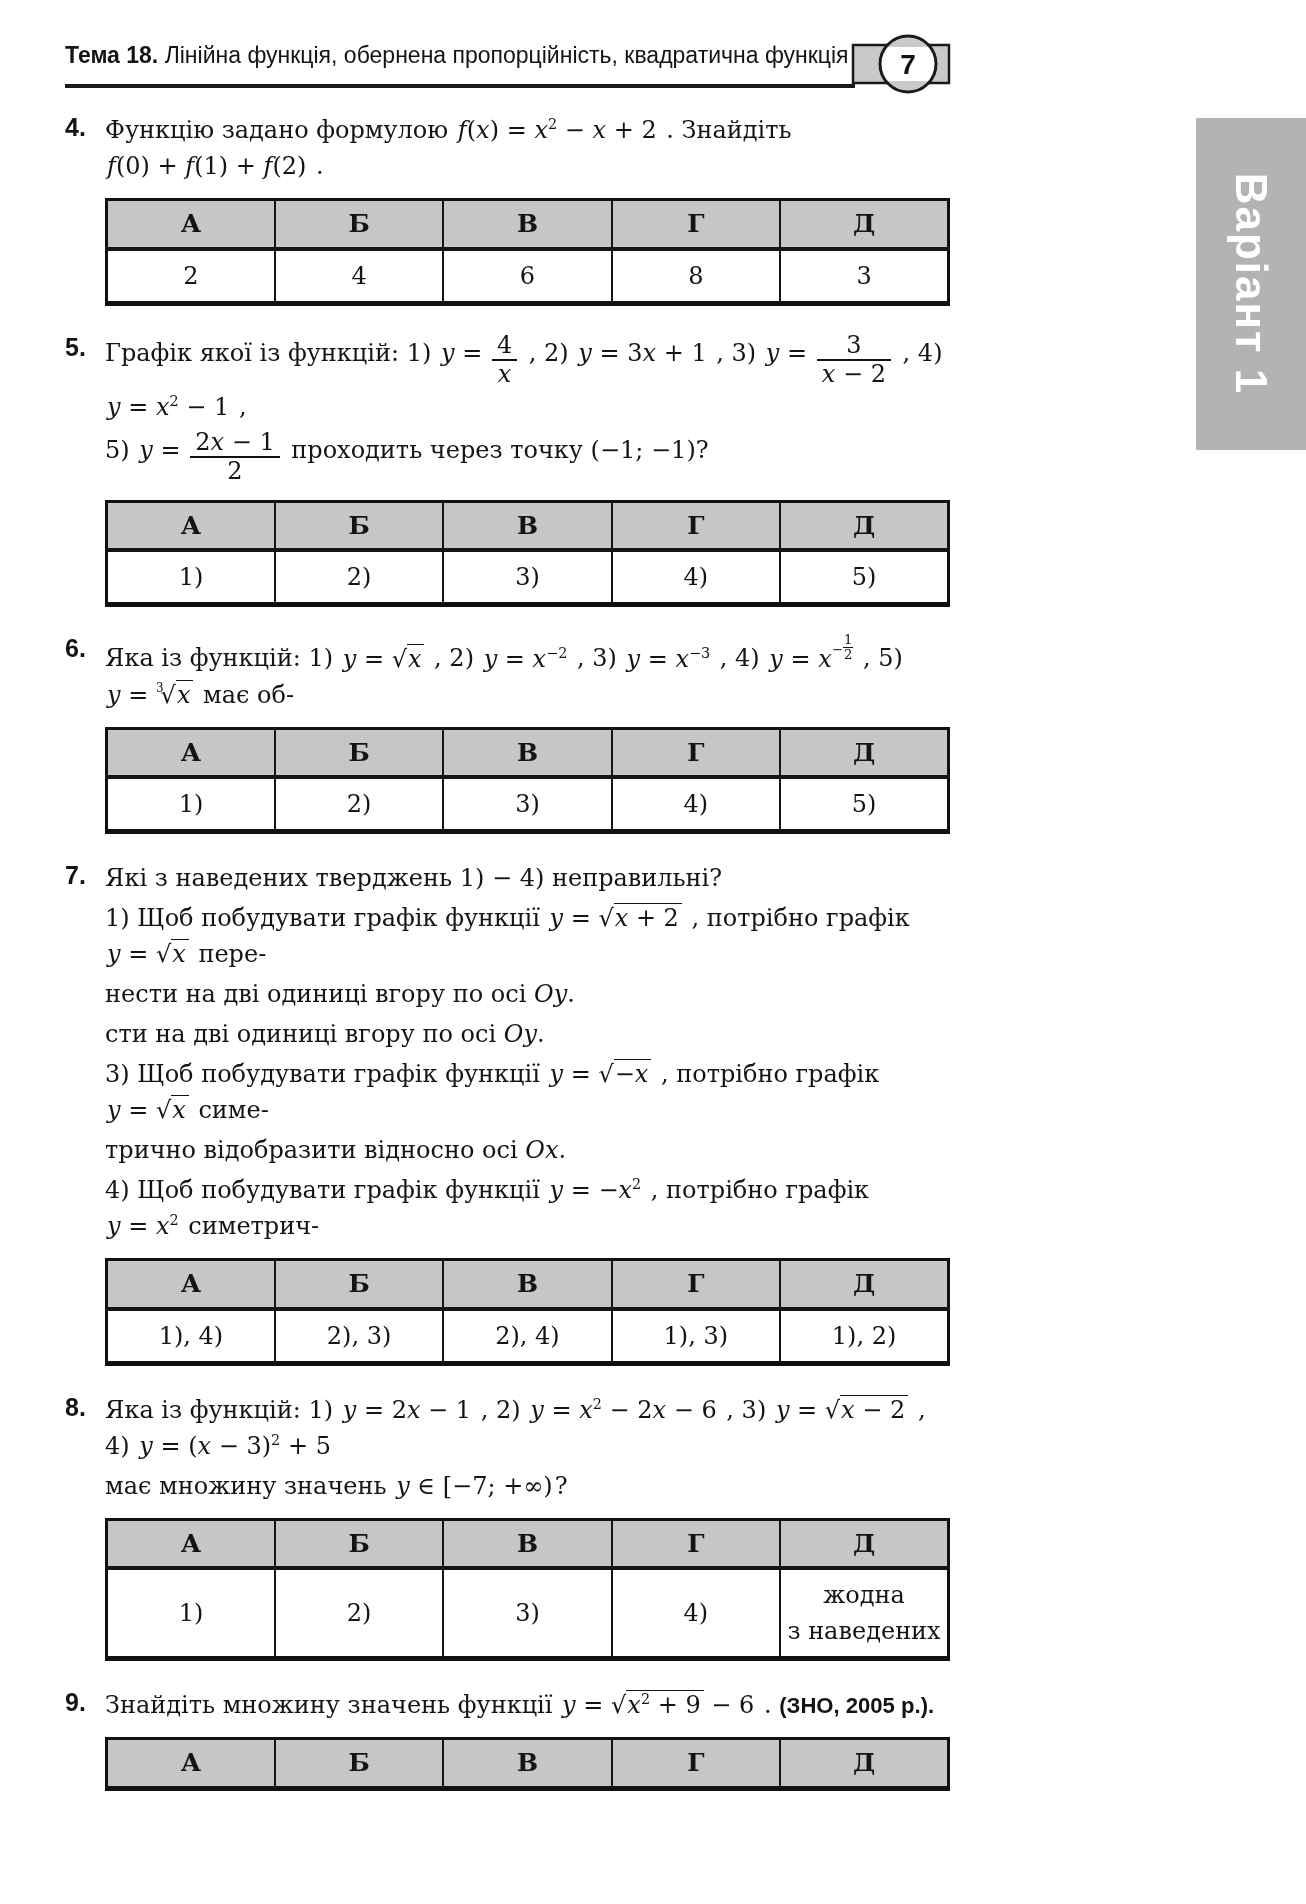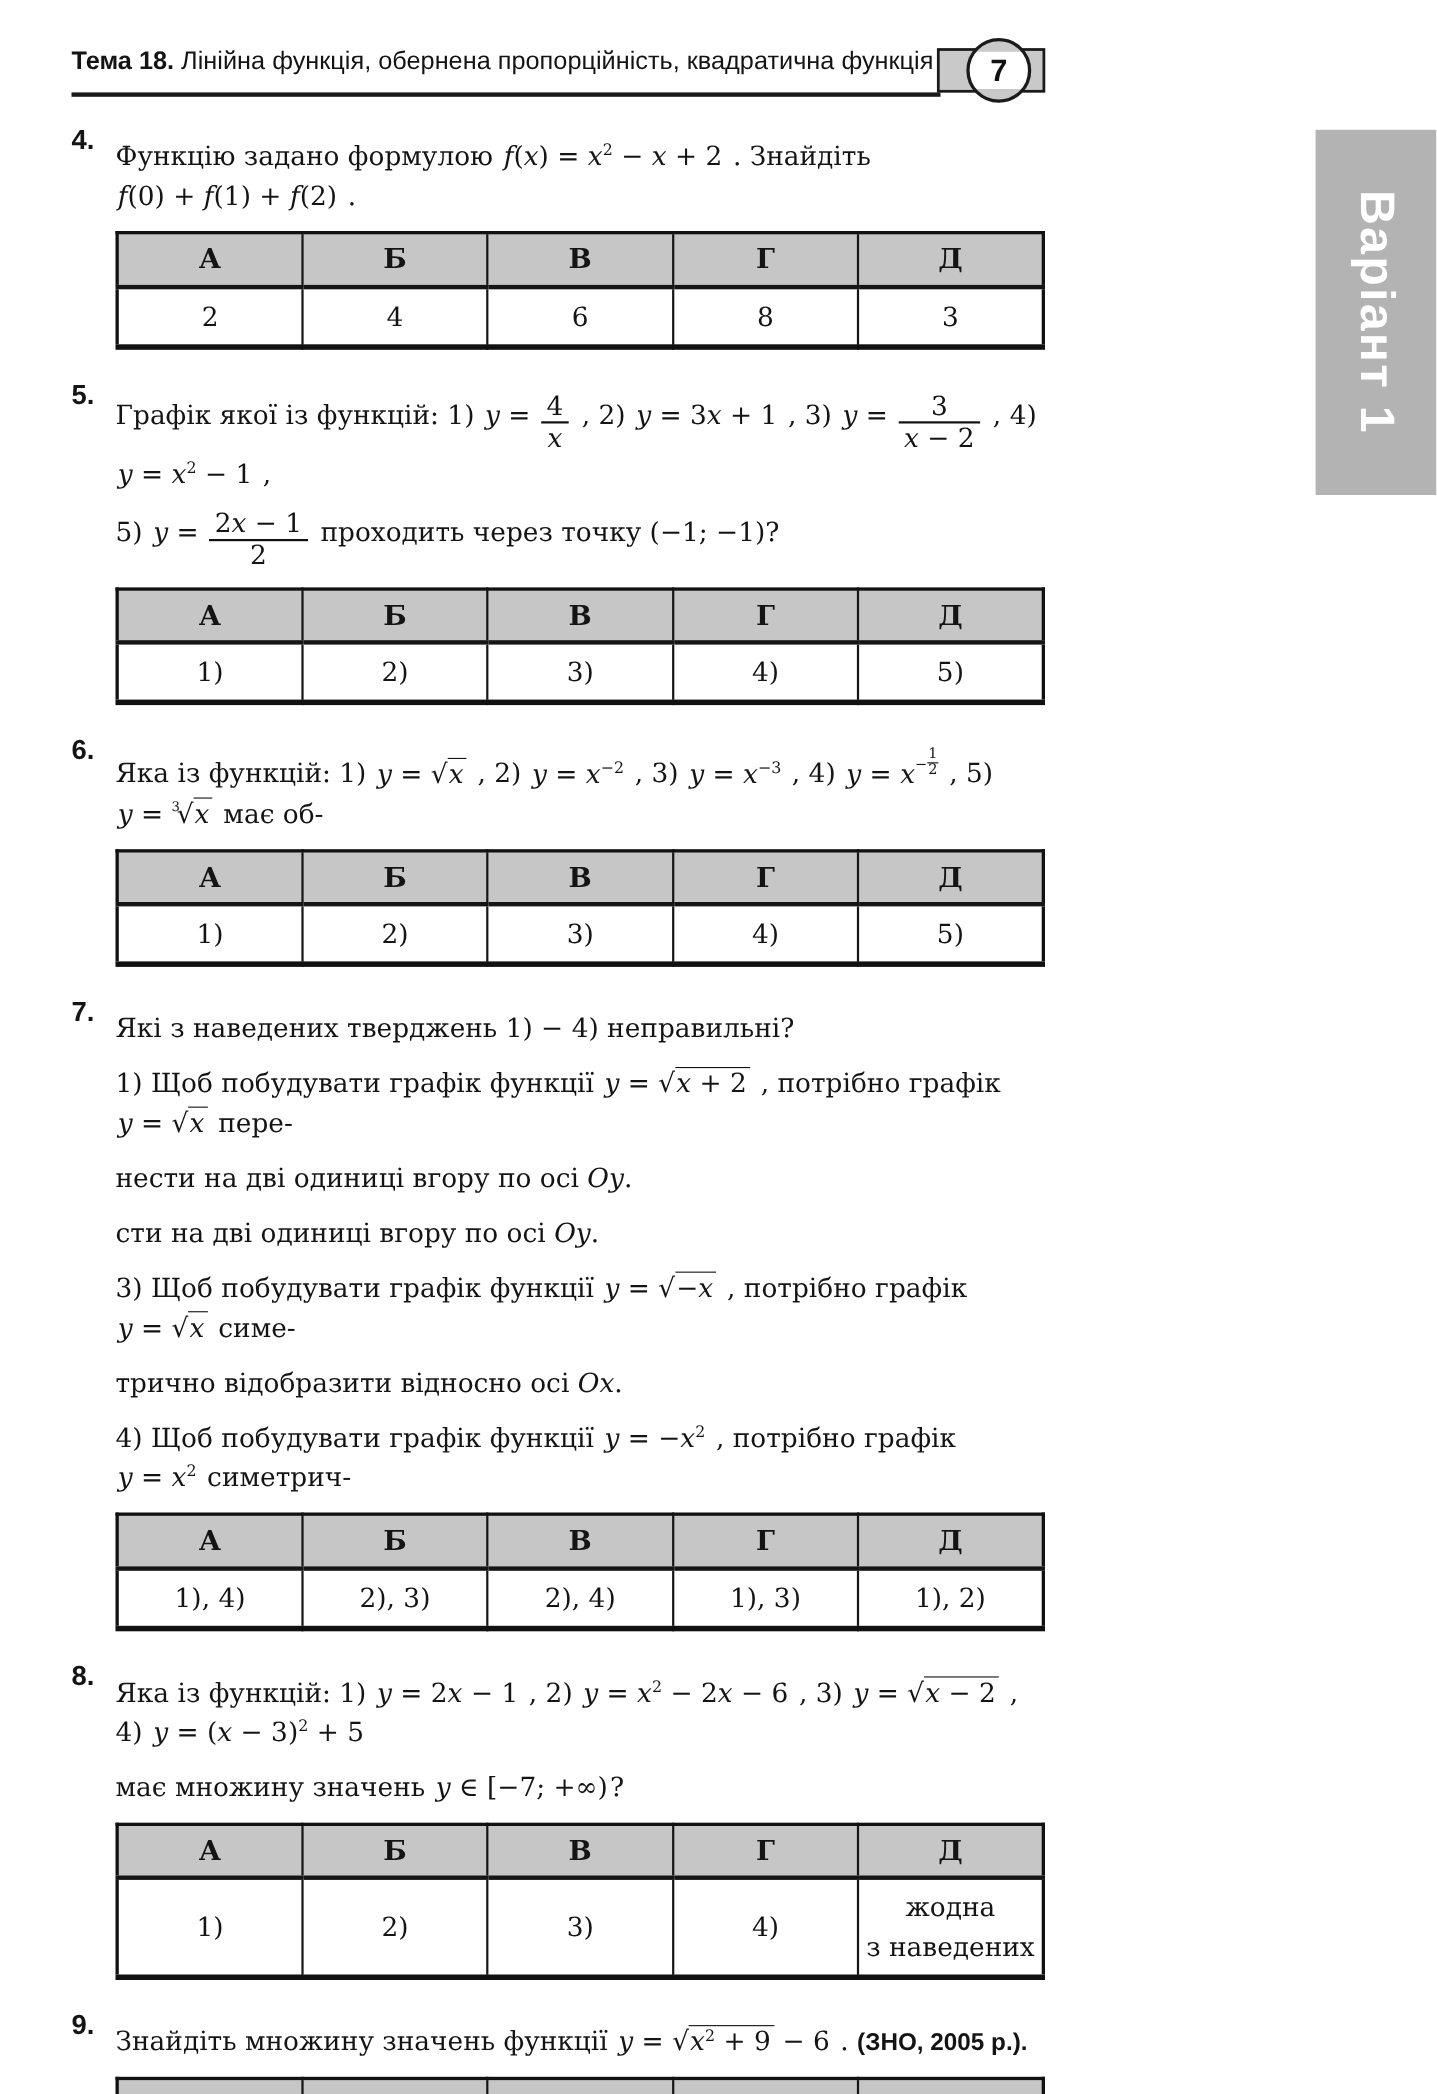--- a/index.html
+++ b/index.html
@@ -19,21 +19,21 @@
           transform:translate(-50%,-50%) rotate(90deg);
           font-family:"Liberation Sans",sans-serif;font-weight:bold;font-size:44px;
           color:#ffffff;white-space:nowrap;letter-spacing:2px;}
 
   
   .content{position:absolute;left:65px;top:110px;width:885px;}
   .q{display:flex;align-items:flex-start;}
   .qnum{flex:0 0 40px;font-family:"Liberation Sans",sans-serif;font-weight:bold;
         font-size:25px;padding-top:3px;}
   .qbody{flex:1;font-size:24px;line-height:1.5;}
-  .qline{margin:14px 0 4px;}
+  .qline{margin:2px 0 4px;}
 
   
   table.ans{border-collapse:collapse;width:100%;margin:14px 0 24px;table-layout:fixed;
             border:3px solid #111;border-bottom-width:5px;}
   .ans th{background:#c6c6c6;border:2px solid #151515;border-bottom-width:4px;
           font-family:"DejaVu Serif",serif;font-size:25px;font-weight:bold;
           padding:4px 0;height:30px;}
   .ans td{border:2px solid #151515;font-size:24px;text-align:center;
           padding:7px 4px;height:34px;}
 

